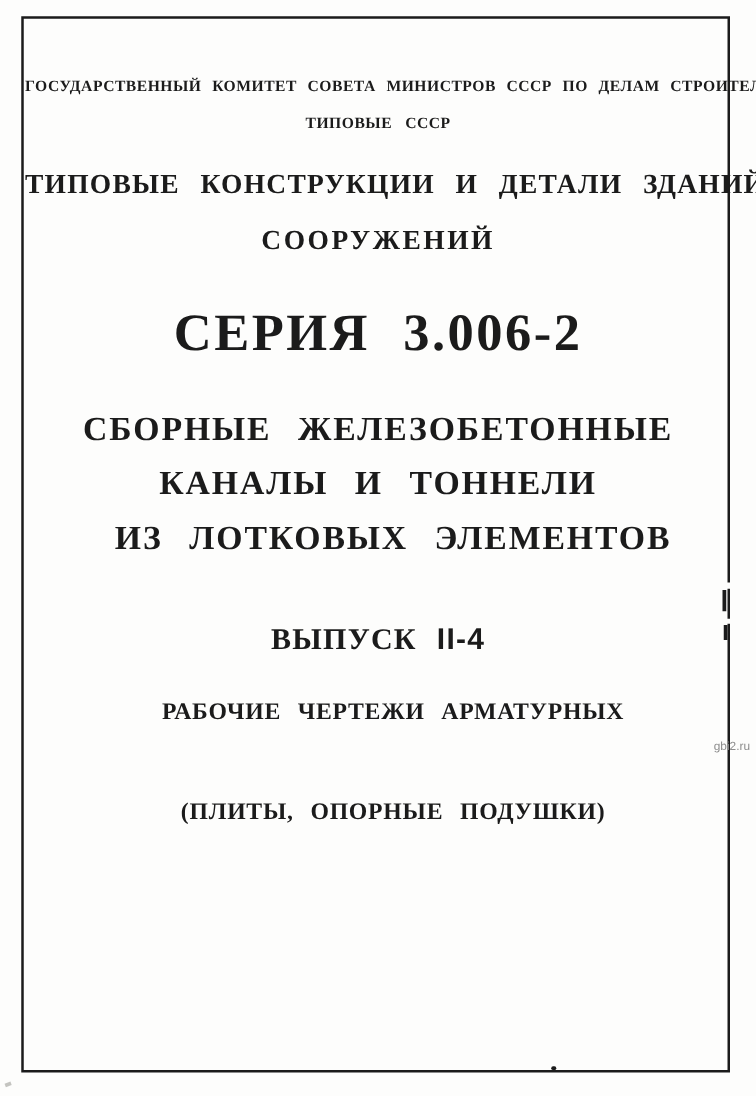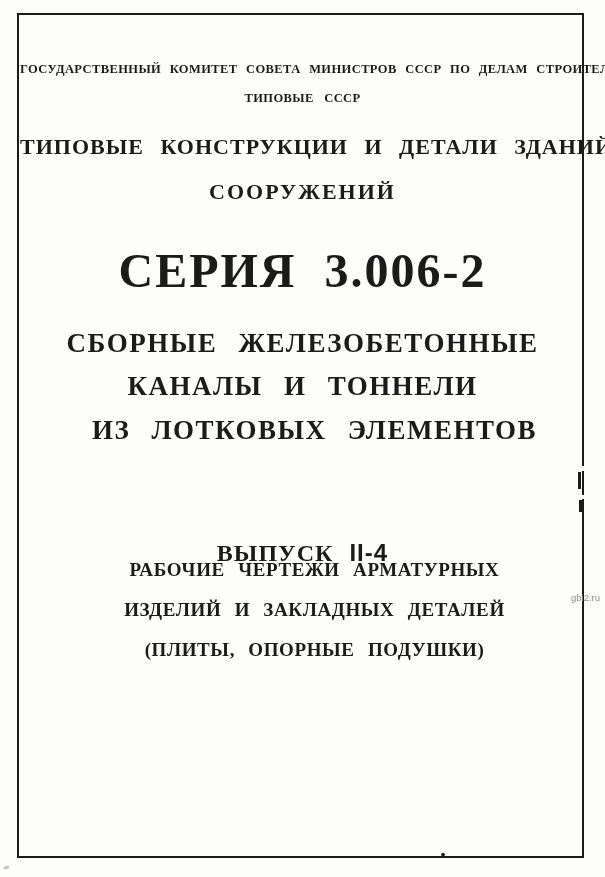--- a/index.html
+++ b/index.html
@@ -37,26 +37,26 @@
     color: #1b1b1b;
     font-weight: 700;
     white-space: nowrap;
   }
   .header-line   { font-size: 12.5px; letter-spacing: 0.4px; word-spacing: 5px; }
   .l-committee   { top: 62px; }
   .l-gosstroy    { top: 91px; word-spacing: 7px; }
   .series-head   { font-size: 22px; letter-spacing: 1px; word-spacing: 10px; }
   .l-typical1    { top: 134px; }
   .l-typical2    { top: 179px; letter-spacing: 2px; }
-  .l-series-num  { top: 243px; font-size: 48px; letter-spacing: 2px; word-spacing: 14px; }
+  .l-series-num  { top: 243px; font-size: 42px; letter-spacing: 2px; word-spacing: 14px; }
   .title-line    { font-size: 27px; letter-spacing: 1.5px; word-spacing: 13px; }
   .l-title1      { top: 328px; }
   .l-title2      { top: 371px; }
   .l-title3      { top: 415px; padding-left: 12px; }
-  .l-issue       { top: 498px; font-size: 24px; letter-spacing: 1px; word-spacing: 9px; margin-top: 41px; }
+  .l-issue       { top: 498px; font-size: 24px; letter-spacing: 1px; word-spacing: 9px; }
   .issue-num     { font-family: "Liberation Sans", sans-serif; font-weight: 700; letter-spacing: 1px; }
   .subtitle-line { font-size: 19px; letter-spacing: 0.6px; word-spacing: 8px; padding-left: 12px; }
   .l-sub1        { top: 559px; }
   .l-sub2        { top: 599px; }
   .l-sub3        { top: 639px; }
   .watermark {
     position: absolute;
     left: 571px;
     top: 556px;
     font-family: "Liberation Sans", sans-serif;
@@ -99,21 +99,20 @@
 
   <div class="line title-line l-title3">ИЗ ЛОТКОВЫХ ЭЛЕМЕНТОВ</div>
 
   <div class="line l-issue">
     <span>ВЫПУСК</span>
     <span class="issue-num">II-4</span>
   </div>
 
   <div class="line subtitle-line l-sub1">РАБОЧИЕ ЧЕРТЕЖИ АРМАТУРНЫХ</div>
 
-  <div class="line subtitle-line l-sub2">ИЗДЕЛИЙ И ЗАКЛАДНЫХ ДЕТАЛЕЙ</div>
 
   <div class="line subtitle-line l-sub3">(ПЛИТЫ, ОПОРНЫЕ ПОДУШКИ)</div>
 
   <div class="watermark">gbi2.ru</div>
 
   <div class="artifact border-gap-1"></div>
   <div class="artifact border-dash"></div>
   <div class="artifact border-gap-2"></div>
   <div class="artifact border-dash2"></div>
   <div class="artifact bottom-dot"></div>

